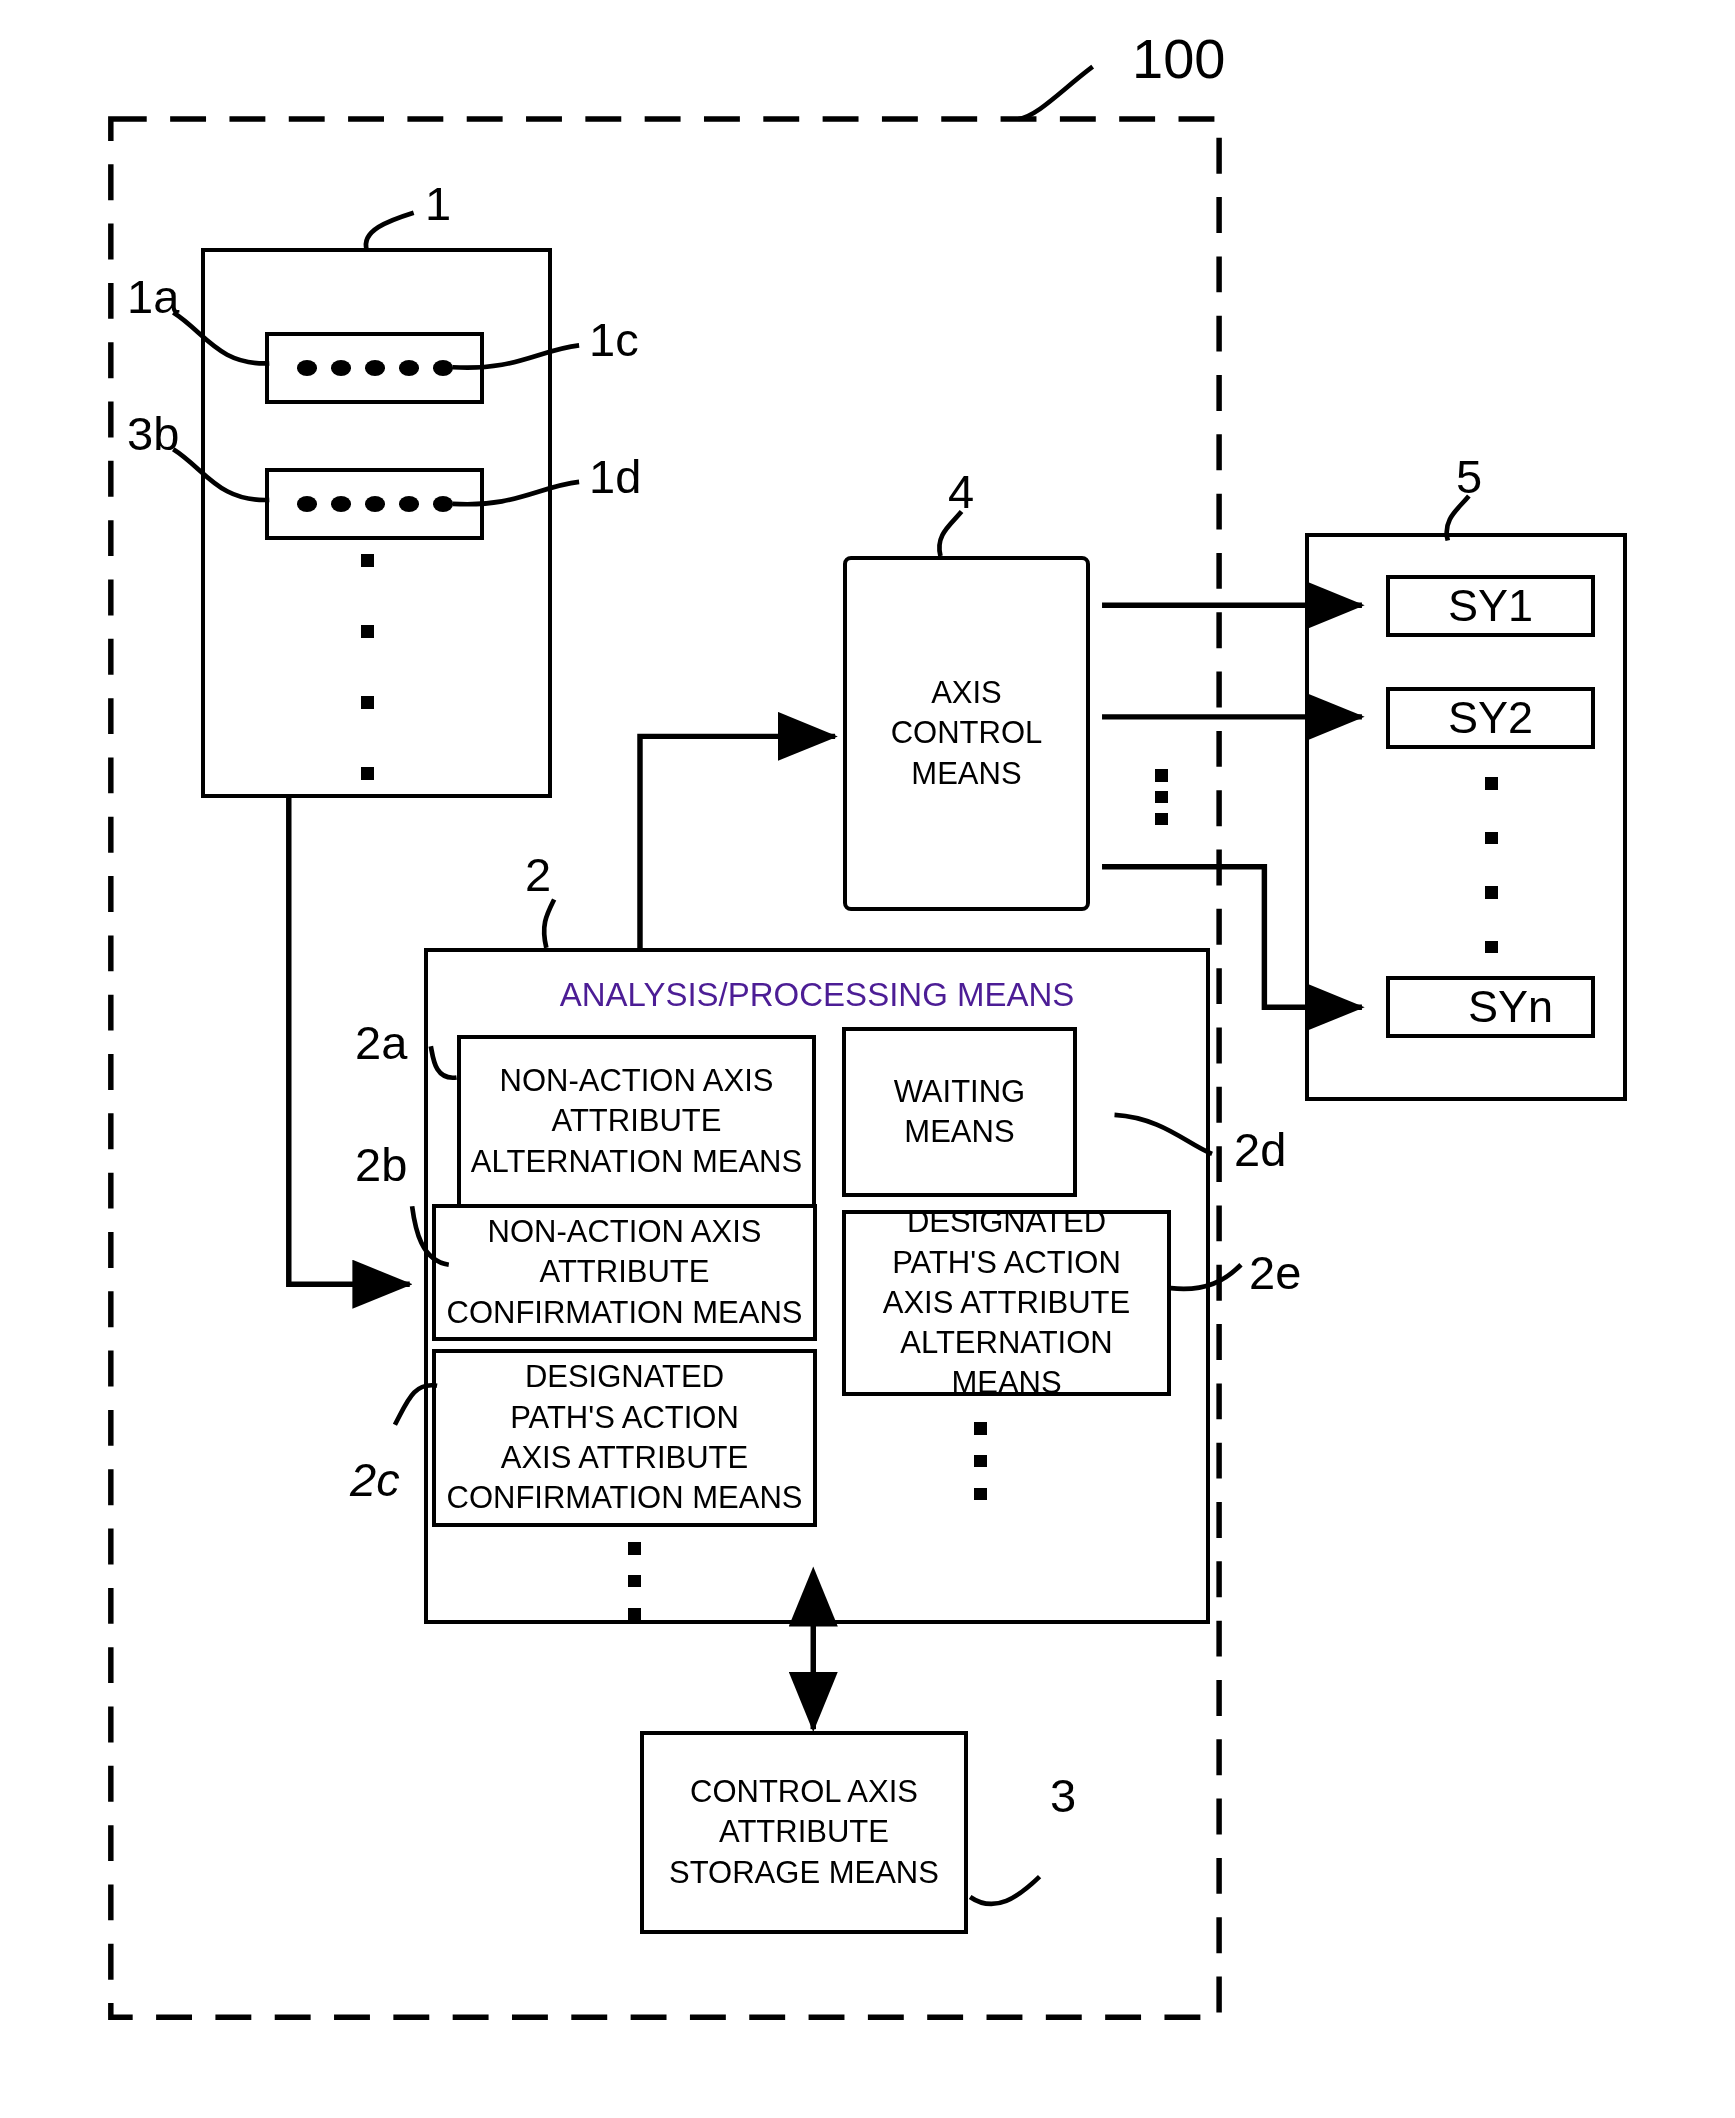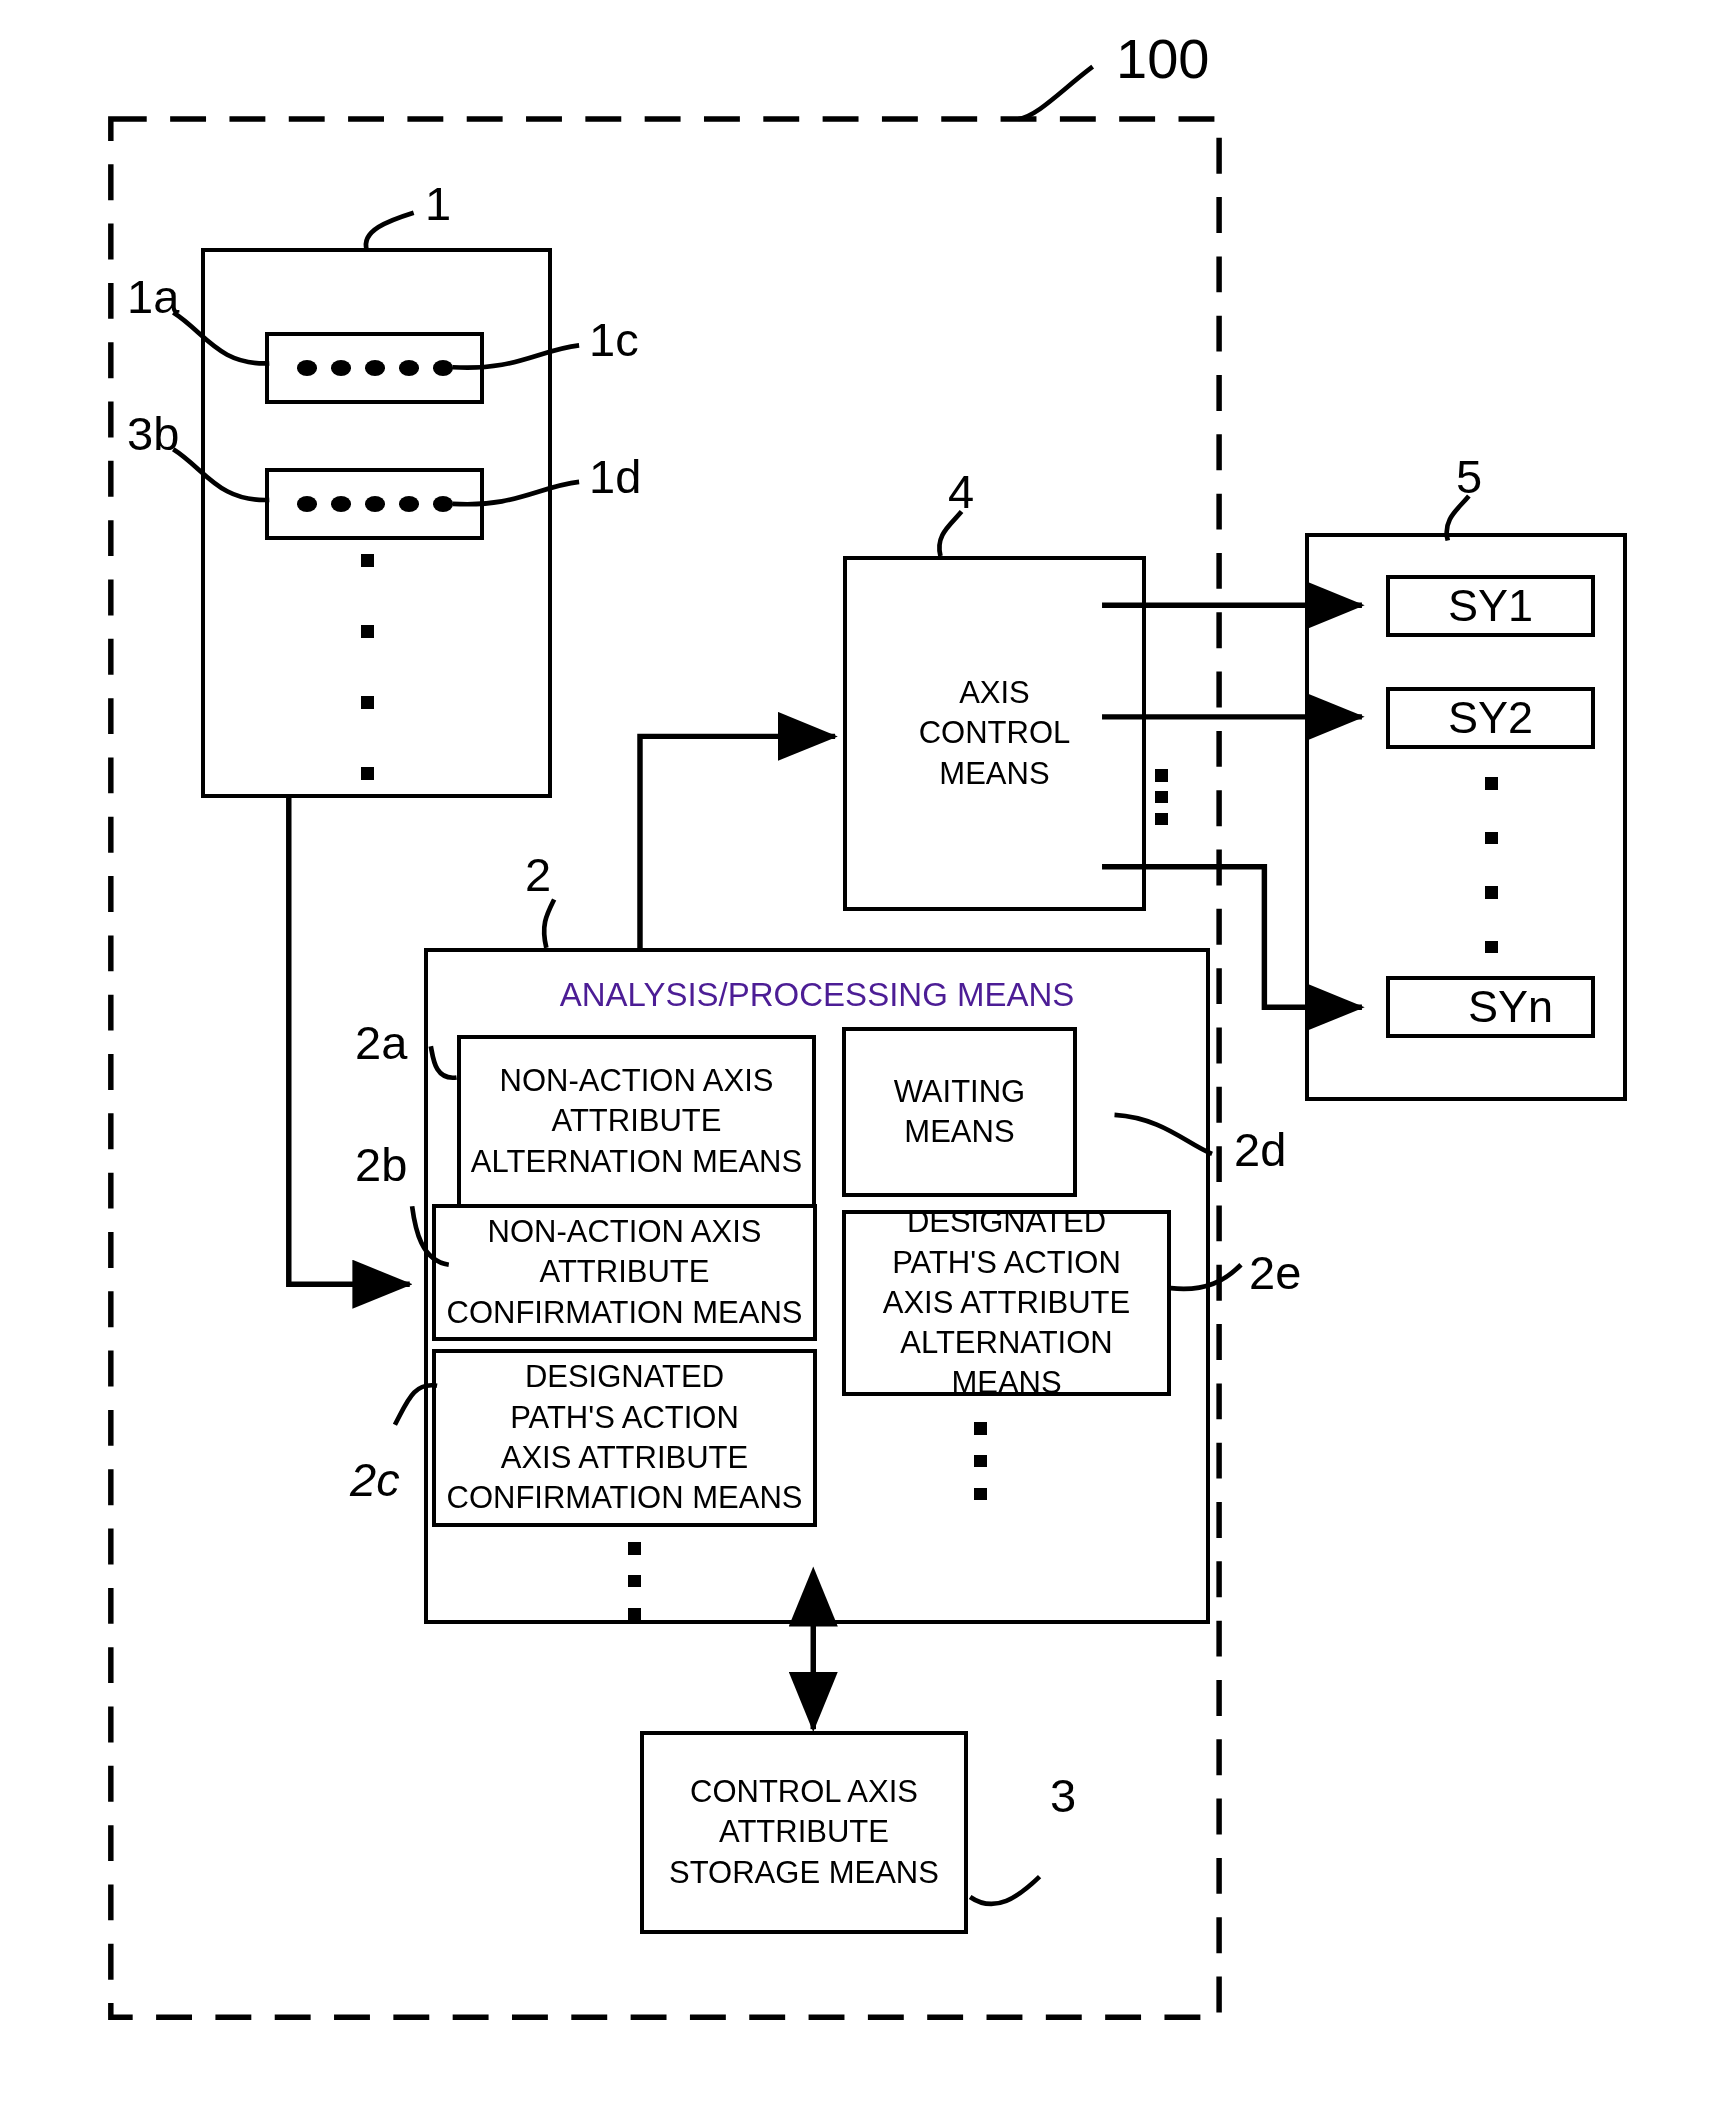--- a/index.html
+++ b/index.html
@@ -49,20 +49,21 @@
   }
   .ref {
     position: absolute;
     font-size: 47px;
     color: #000;
     line-height: 1;
     white-space: nowrap;
   }
   .ref-big {
     font-size: 56px;
+    margin-left: 16px;
   }
   .section-title {
     position: absolute;
     font-size: 33px;
     color: #4c1d95;
     white-space: nowrap;
     text-align: center;
   }
   .dots-row {
     position: absolute;
@@ -226,21 +227,21 @@
     </div>
   </div>
 
   <div class="dots-col" style="left:361px; top:554px; height:226px; justify-content:space-between;">
     <span class="dot-v"></span>
     <span class="dot-v"></span>
     <span class="dot-v"></span>
     <span class="dot-v"></span>
   </div>
 
-  <div class="box" style="left:843px; top:556px; width:303px; height:355px;">
+  <div class="box" style="left:843px; top:556px; width:247px; height:355px;border-radius:8px;">
     <div class="box-label">AXIS
 CONTROL
 MEANS</div>
   </div>
 
   <div class="dots-col" style="left:1155px; top:769px; height:56px; justify-content:space-between;">
     <span class="dot-v"></span>
     <span class="dot-v"></span>
     <span class="dot-v"></span>
   </div>

